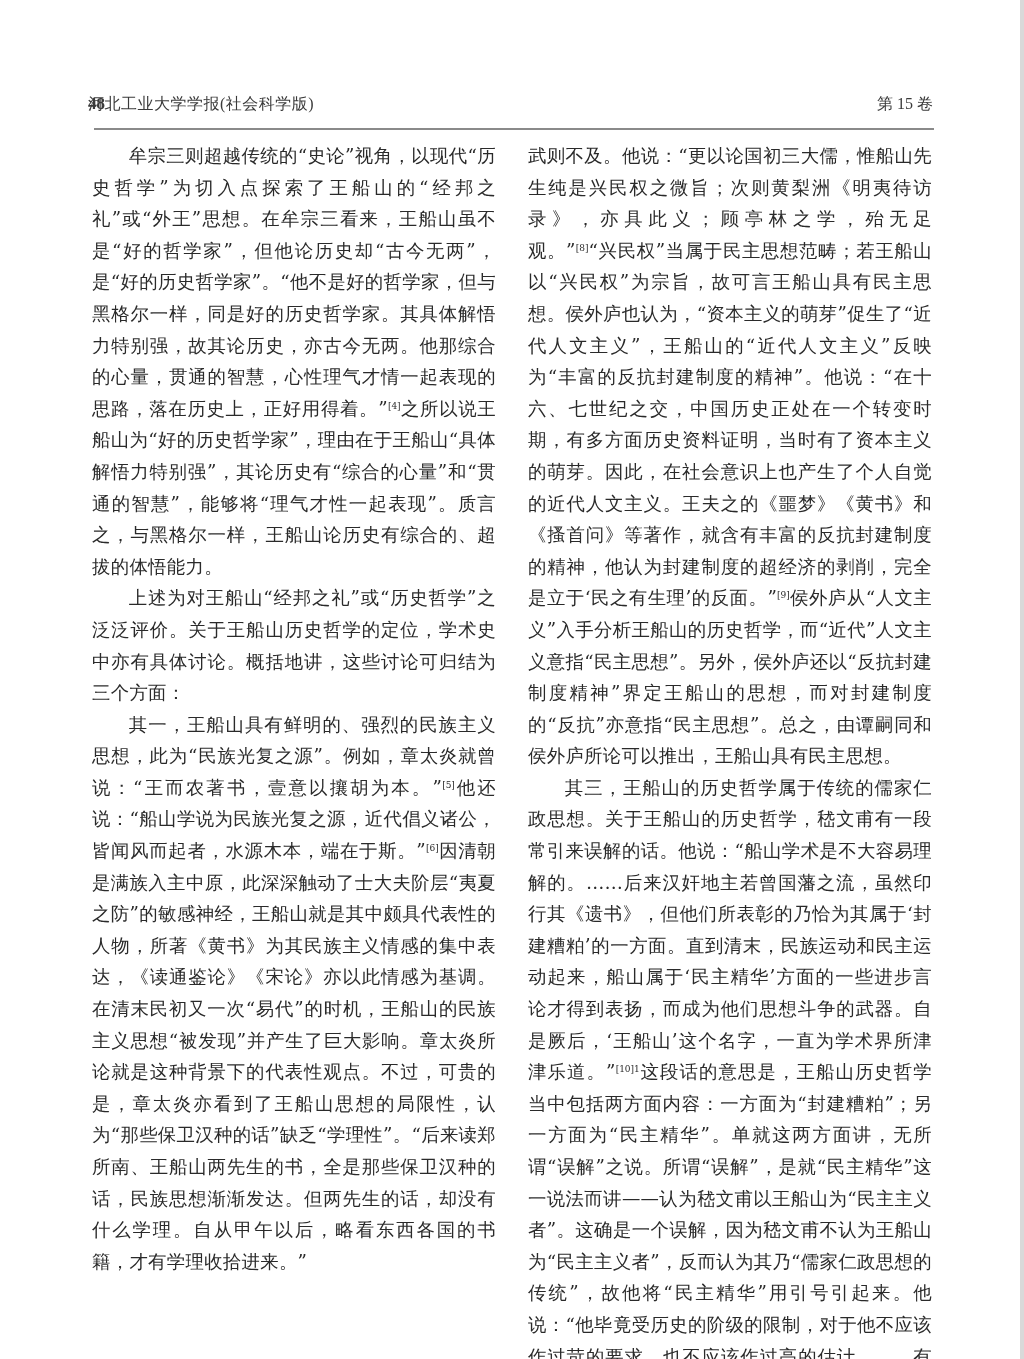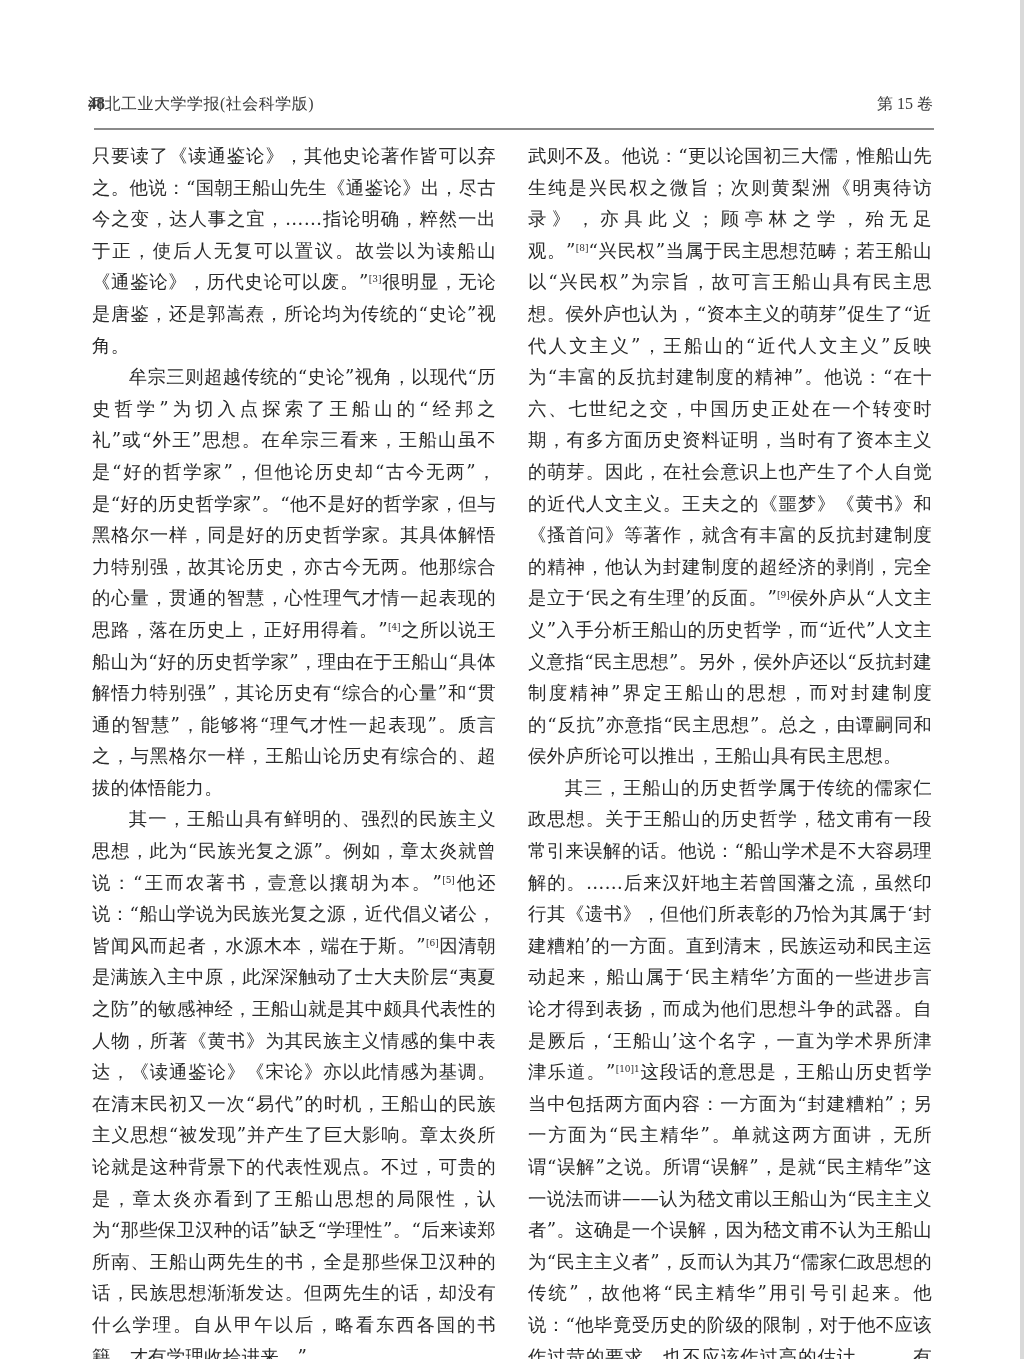--- a/index.html
+++ b/index.html
@@ -43,20 +43,20 @@
 <div class="edge"></div>
 
 <div class="header">
   <span class="pg">48</span>
   <span class="jt">河北工业大学学报(社会科学版)</span>
   <span class="vol">第 15 卷</span>
 </div>
 <div class="rule"></div>
 
 <div class="col left" id="col-left">
-    <p class="noindent"><span>只要读了《读通鉴论》，其他史论著作皆可以弃之。他说：“国朝王船山先生《通鉴论》出，尽古今之变，达人事之宜，……指论明确，粹然一出于正，使后人无复可以置议。故尝以为读船山《通鉴论》，历代史论可以废。”</span><sup class="ref">[3]</sup><span>很明显，无论是唐鉴，还是郭嵩焘，所论均为传统的“史论”视角。</span></p>
     <p class="indent"><span>牟宗三则超越传统的“史论”视角，以现代“历史哲学”为切入点探索了王船山的“经邦之礼”或“外王”思想。在牟宗三看来，王船山虽不是“好的哲学家”，但他论历史却“古今无两”，是“好的历史哲学家”。“他不是好的哲学家，但与黑格尔一样，同是好的历史哲学家。其具体解悟力特别强，故其论历史，亦古今无两。他那综合的心量，贯通的智慧，心性理气才情一起表现的思路，落在历史上，正好用得着。”</span><sup class="ref">[4]</sup><span>之所以说王船山为“好的历史哲学家”，理由在于王船山“具体解悟力特别强”，其论历史有“综合的心量”和“贯通的智慧”，能够将“理气才性一起表现”。质言之，与黑格尔一样，王船山论历史有综合的、超拔的体悟能力。</span></p>
+    <p class="indent"><span>上述为对王船山“经邦之礼”或“历史哲学”之泛泛评价。关于王船山历史哲学的定位，学术史中亦有具体讨论。概括地讲，这些讨论可归结为三个方面：</span></p>
     <p class="indent"><span>其一，王船山具有鲜明的、强烈的民族主义思想，此为“民族光复之源”。例如，章太炎就曾说：“王而农著书，壹意以攘胡为本。”</span><sup class="ref">[5]</sup><span>他还说：“船山学说为民族光复之源，近代倡义诸公，皆闻风而起者，水源木本，端在于斯。”</span><sup class="ref">[6]</sup><span>因清朝是满族入主中原，此深深触动了士大夫阶层“夷夏之防”的敏感神经，王船山就是其中颇具代表性的人物，所著《黄书》为其民族主义情感的集中表达，《读通鉴论》《宋论》亦以此情感为基调。在清末民初又一次“易代”的时机，王船山的民族主义思想“被发现”并产生了巨大影响。章太炎所论就是这种背景下的代表性观点。不过，可贵的是，章太炎亦看到了王船山思想的局限性，认为“那些保卫汉种的话”缺乏“学理性”。“后来读郑所南、王船山两先生的书，全是那些保卫汉种的话，民族思想渐渐发达。但两先生的话，却没有什么学理。自从甲午以后，略看东西各国的书籍，才有学理收拾进来。”</span></p>
   </div>
 <div class="col right" id="col-right">
     <p class="noindent"><span>武则不及。他说：“更以论国初三大儒，惟船山先生纯是兴民权之微旨；次则黄梨洲《明夷待访录》，亦具此义；顾亭林之学，殆无足观。”</span><sup class="ref">[8]</sup><span>“兴民权”当属于民主思想范畴；若王船山以“兴民权”为宗旨，故可言王船山具有民主思想。侯外庐也认为，“资本主义的萌芽”促生了“近代人文主义”，王船山的“近代人文主义”反映为“丰富的反抗封建制度的精神”。他说：“在十六、七世纪之交，中国历史正处在一个转变时期，有多方面历史资料证明，当时有了资本主义的萌芽。因此，在社会意识上也产生了个人自觉的近代人文主义。王夫之的《噩梦》《黄书》和《搔首问》等著作，就含有丰富的反抗封建制度的精神，他认为封建制度的超经济的剥削，完全是立于‘民之有生理’的反面。”</span><sup class="ref">[9]</sup><span>侯外庐从“人文主义”入手分析王船山的历史哲学，而“近代”人文主义意指“民主思想”。另外，侯外庐还以“反抗封建制度精神”界定王船山的思想，而对封建制度的“反抗”亦意指“民主思想”。总之，由谭嗣同和侯外庐所论可以推出，王船山具有民主思想。</span></p>
     <p class="indent"><span>其三，王船山的历史哲学属于传统的儒家仁政思想。关于王船山的历史哲学，嵇文甫有一段常引来误解的话。他说：“船山学术是不大容易理解的。……后来汉奸地主若曾国藩之流，虽然印行其《遗书》，但他们所表彰的乃恰为其属于‘封建糟粕’的一方面。直到清末，民族运动和民主运动起来，船山属于‘民主精华’方面的一些进步言论才得到表扬，而成为他们思想斗争的武器。自是厥后，‘王船山’这个名字，一直为学术界所津津乐道。”</span><sup class="ref">[10]1</sup><span>这段话的意思是，王船山历史哲学当中包括两方面内容：一方面为“封建糟粕”；另一方面为“民主精华”。单就这两方面讲，无所谓“误解”之说。所谓“误解”，是就“民主精华”这一说法而讲——认为嵇文甫以王船山为“民主主义者”。这确是一个误解，因为嵇文甫不认为王船山为“民主主义者”，反而认为其乃“儒家仁政思想的传统”，故他将“民主精华”用引号引起来。他说：“他毕竟受历史的阶级的限制，对于他不应该作过苛的要求，也不应该作过高的估计。……有人说船山是民主主义者，依我看，他并没有离开儒家仁政思想的传统。”</span></p>
   </div>
 
 </body></html>

